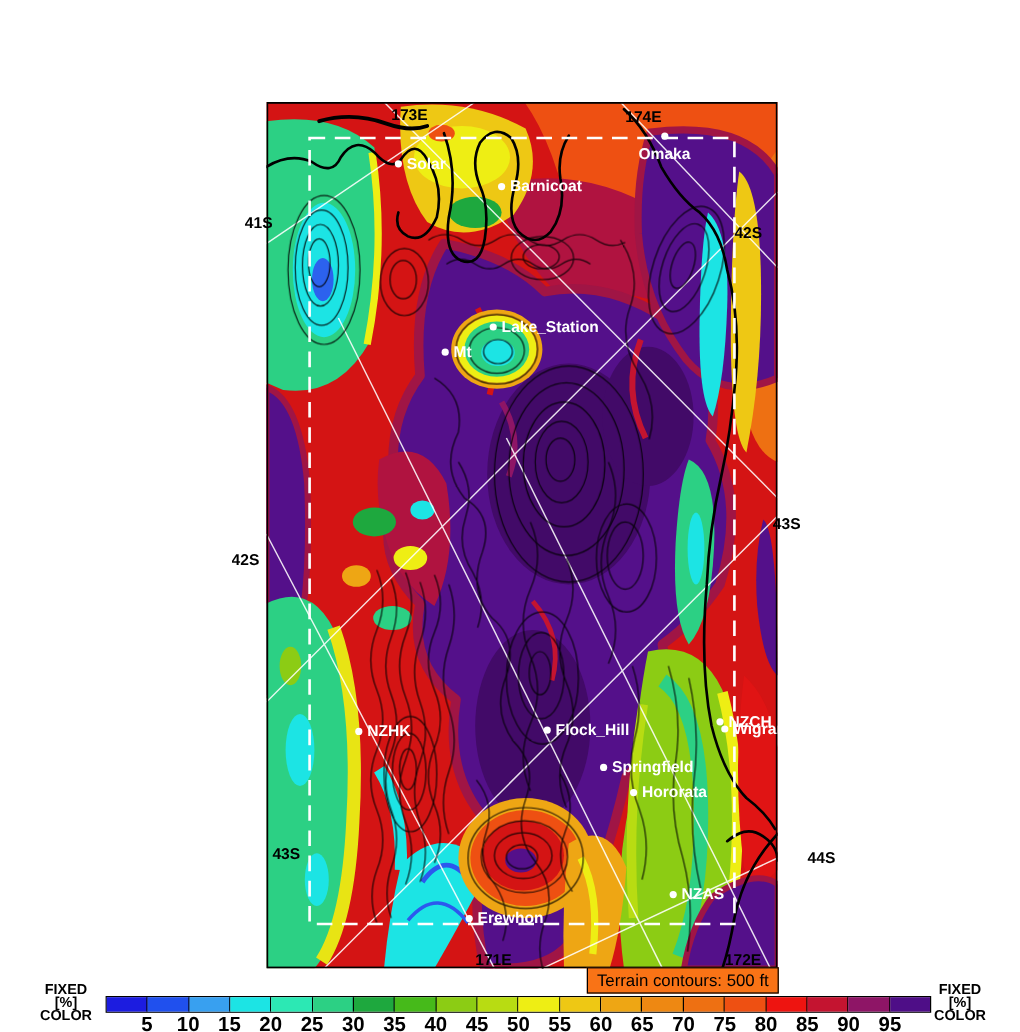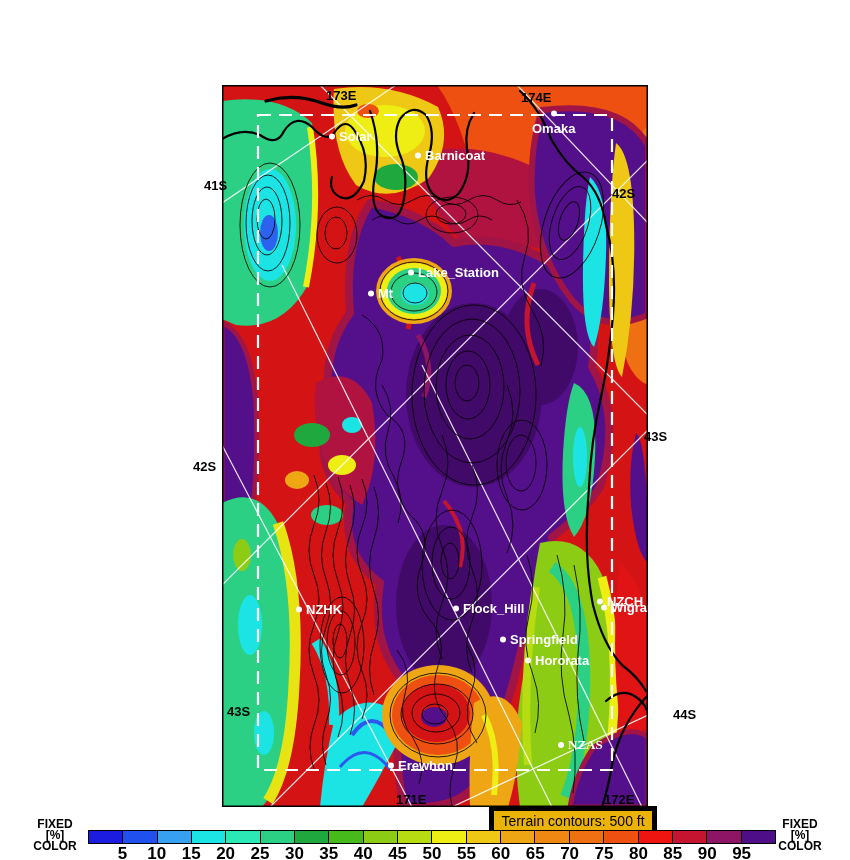--- a/index.html
+++ b/index.html
@@ -18,21 +18,21 @@
   .map-wrap{position:absolute;left:222px;top:85px;width:426px;height:722px;}
   .map-clip{position:absolute;left:0;top:0;width:426px;height:722px;overflow:hidden;}
   .station{position:absolute;display:flex;align-items:center;gap:4px;
            transform:translateY(-50%);color:#fff;font-weight:bold;font-size:13px;
            white-space:nowrap;pointer-events:none;}
   .station .dot{width:6px;height:6px;border-radius:50%;background:#fff;flex:none;}
   .grid-label{position:absolute;color:#000;font-weight:bold;font-size:13px;white-space:nowrap;}
 
   
   .terrain-box{position:absolute;left:489px;top:806px;width:158px;height:20px;
-               background:#eab308;border:5px solid #000000;display:flex;align-items:center;
+               background:#f97316;border:1px solid #000000;display:flex;align-items:center;
                justify-content:center;font-size:14px;color:#000;}
 
   
   .colorbar{position:absolute;left:88px;top:830px;width:688px;height:14px;
             display:flex;border:1px solid #000;box-sizing:border-box;}
   .cb-seg{flex:1 1 0;border-right:1px solid #000;}
   .cb-seg:last-child{border-right:none;}
   .cb-ticks{position:absolute;left:88px;top:844px;width:688px;height:16px;}
   .cb-tick{position:absolute;top:0;transform:translateX(-50%);font-size:17px;
            font-weight:bold;color:#000;}
@@ -244,21 +244,21 @@
           <span>Hororata</span>
         </div>
         <div class="station" style="left: 375px; top: 516px;">
           <span class="dot"></span>
           <span>NZCH</span>
         </div>
         <div class="station" style="left: 379px; top: 522px;">
           <span class="dot"></span>
           <span>Wigram</span>
         </div>
-        <div class="station" style="left: 336px; top: 660px; font-family: Liberation Serif, serif;">
+        <div class="station" style="left: 336px; top: 660px;">
           <span class="dot"></span>
           <span>NZAS</span>
         </div>
         <div class="station" style="left: 166px; top: 680px;">
           <span class="dot"></span>
           <span>Erewhon</span>
         </div>
       </div>
   </div>
 

